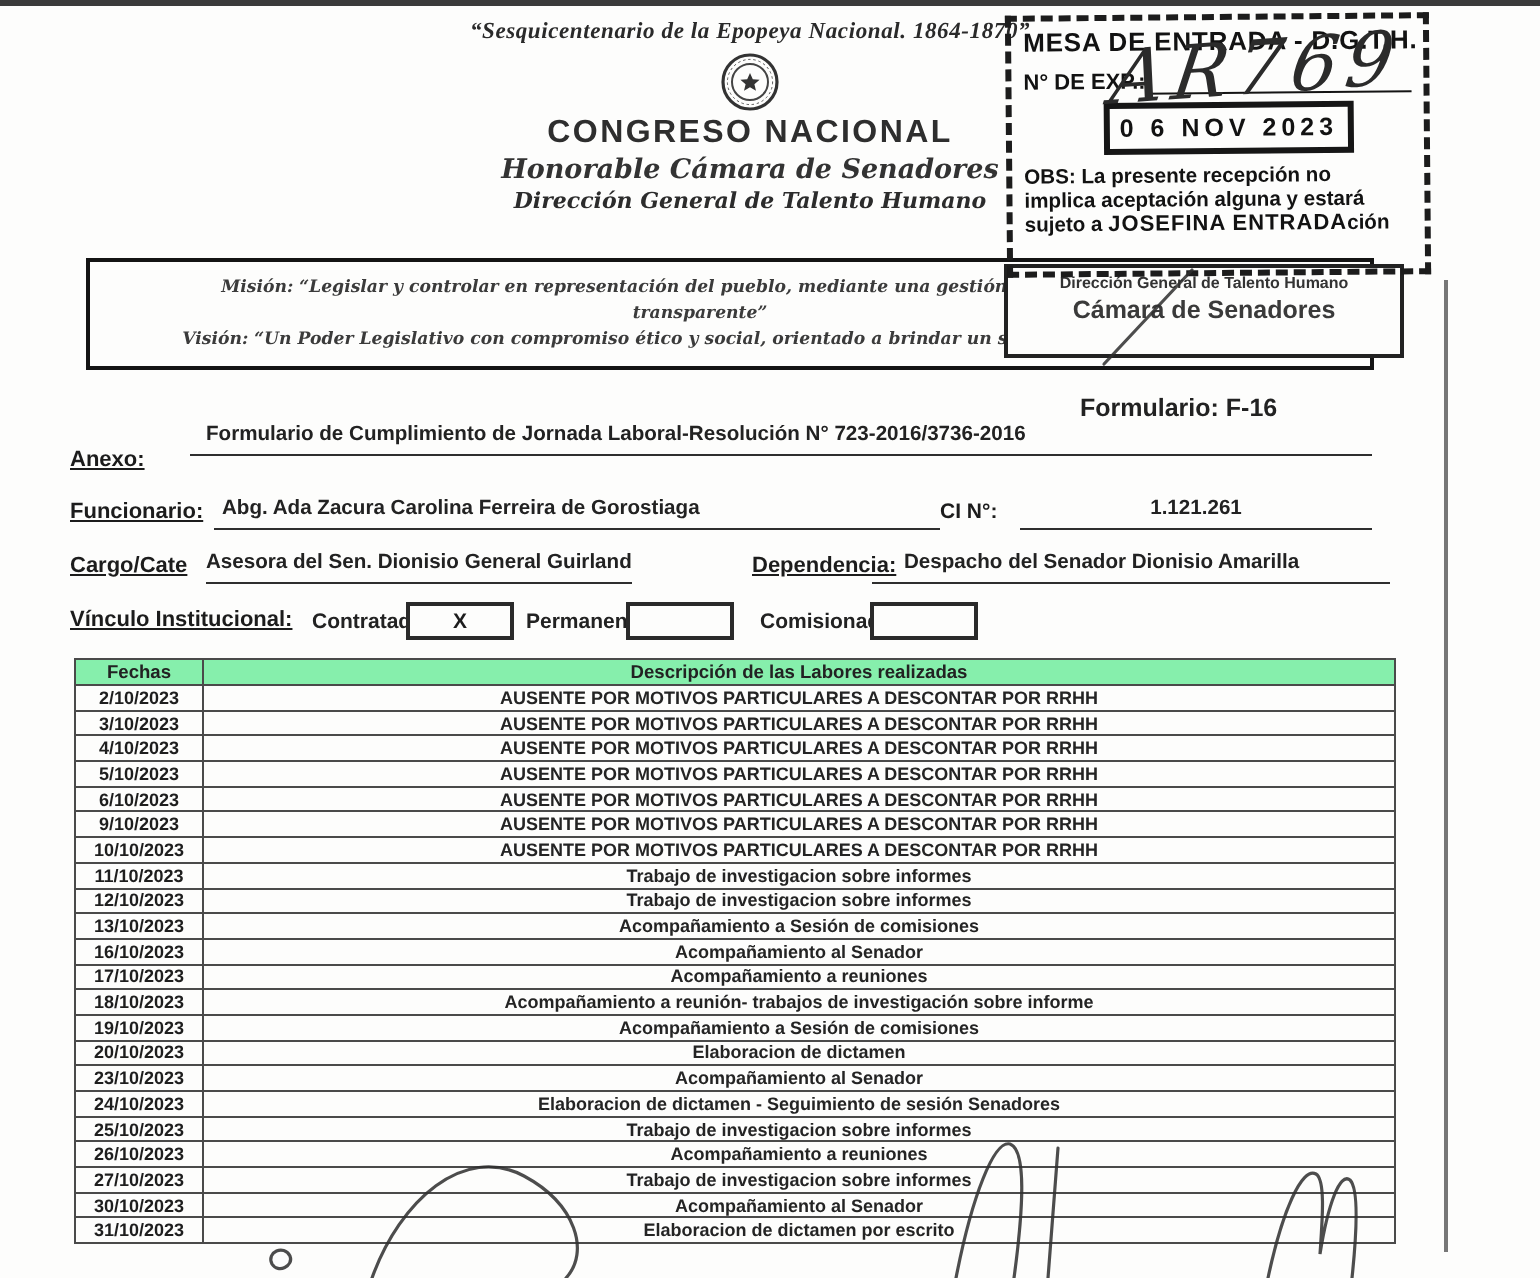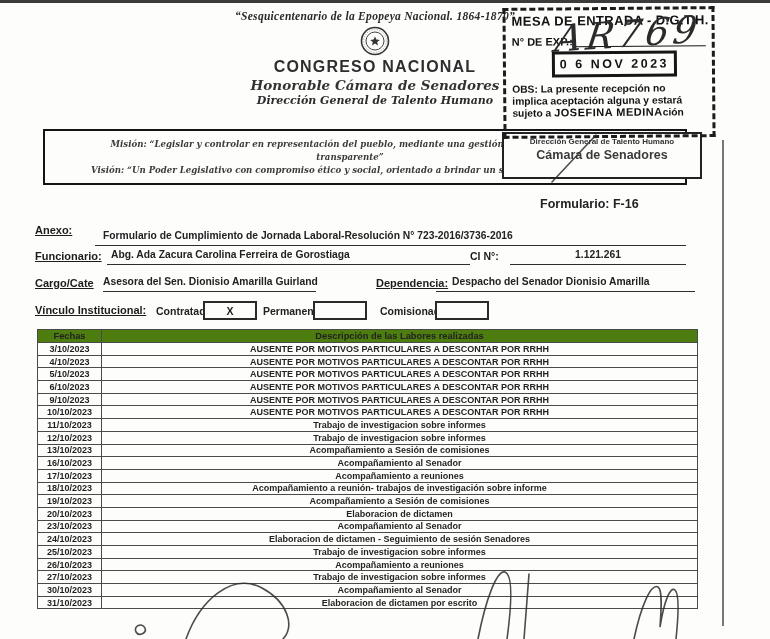--- a/index.html
+++ b/index.html
@@ -81,21 +81,21 @@
   }
 
   .form-number { left:540px; top:197px; font-size:12.5px; font-weight:700; color:#222; }
 
   
   .flabel { font-weight:700; font-size:11px; text-decoration:underline; color:#1c1c1c; white-space:nowrap; }
   .fvalue { font-size:10.3px; font-weight:600; color:#222; white-space:nowrap; }
   .uline { border-bottom:1.5px solid #2e2e2e; }
 
   .row-anexo-label { left:35px; top:224px; }
-  .row-anexo-value { left:95px; top:230px; width:591px; height:16px; padding-left:8px; }
+  .row-anexo-value { left:95px; top:212px; width:591px; height:16px; padding-left:8px; }
   .row-func-label { left:35px; top:250px; }
   .row-func-value { left:93px; top:249px; width:363px; height:16px; padding-left:4px;margin-left:14px; }
   .row-ci-label { left:470px; top:250px; font-size:10.5px; font-weight:700; color:#1c1c1c; }
   .row-ci-value { left:510px; top:249px; width:176px; height:16px; text-align:center; }
   .row-cargo-label { left:35px; top:277px; }
   .row-cargo-value { left:103px; top:276px; width:213px; height:16px; }
   .row-dep-label { left:376px; top:277px; }
   .row-dep-value { left:436px; top:276px; width:259px; height:16px; padding-left:16px; }
 
   .row-vinculo-label { left:35px; top:304px; }
@@ -114,21 +114,21 @@
   
   .labor-table {
     left:37px; top:329px; width:661px;
     border-collapse:collapse; table-layout:fixed;
   }
   .labor-table th, .labor-table td {
     border:1px solid #4a4a4a; overflow:hidden; white-space:nowrap;
     height:12.7px; padding:0 2px; text-align:center; vertical-align:middle;
   }
   .labor-table th {
-    background:#4d7c0f; font-size:9.3px; font-weight:700; color:#222; height:13px;
+    background:#86efac; font-size:9.3px; font-weight:700; color:#222; height:13px;
   }
   .col-date { width:64px; }
   .c-date { font-size:9px; font-weight:700; color:#1e1e1e; }
   .c-desc { font-size:9px; font-weight:600; color:#242424; }
   .c-desc.ausente { font-weight:700; }
 
   
   .sig-overlay { left:0; top:0; width:770px; height:639px; z-index:9; pointer-events:none; }
 </style>
 </head>
@@ -153,21 +153,21 @@
 <div class="abs stamp">
   <div class="stamp-title">MESA DE ENTRADA - D.G.T.H.</div>
   <div class="stamp-exp-row">
     <span class="stamp-exp-label">N° DE EXP.:</span>
     <span class="stamp-exp-line"></span>
   </div>
   <div class="stamp-datebox">0 6  NOV  2023</div>
   <div class="stamp-obs">
     <div>OBS: La presente recepción no</div>
     <div>implica aceptación alguna y estará</div>
-    <div><span>sujeto a </span><span class="obs-overlay">JOSEFINA MEDINA</span><span>ción</span></div>
+    <div><span>sujeto a </span><span class="obs-overlay">JOSEFINA ENTRADA</span><span>ción</span></div>
   </div>
 </div>
 <div class="abs handwritten-exp">AR769</div>
 
 <div class="abs office-box">
   <div class="office-line1">Dirección General de Talento Humano</div>
   <div class="office-line2">Cámara de Senadores</div>
 </div>
 
 <div class="abs mission-box">
@@ -181,40 +181,44 @@
 
 <div class="abs flabel row-anexo-label">Anexo:</div>
 <div class="abs fvalue uline row-anexo-value">Formulario de Cumplimiento de Jornada Laboral-Resolución N° 723-2016/3736-2016</div>
 
 <div class="abs flabel row-func-label">Funcionario:</div>
 <div class="abs fvalue uline row-func-value">Abg. Ada Zacura Carolina Ferreira de Gorostiaga</div>
 <div class="abs row-ci-label">CI N°:</div>
 <div class="abs fvalue uline row-ci-value">1.121.261</div>
 
 <div class="abs flabel row-cargo-label">Cargo/Cate</div>
-<div class="abs fvalue uline row-cargo-value">Asesora del Sen. Dionisio Amarilla Guirland</div>
+<div class="abs fvalue uline row-cargo-value">Asesora del Sen. Dionisio General Guirland</div>
 <div class="abs flabel row-dep-label">Dependencia:</div>
 <div class="abs fvalue uline row-dep-value">Despacho del Senador Dionisio Amarilla</div>
 
 <div class="abs flabel row-vinculo-label">Vínculo Institucional:</div>
 <div class="abs vlabel v-contratado">Contratado</div>
 <div class="abs vbox vbox1">X</div>
 <div class="abs vlabel v-permanente">Permanente</div>
 <div class="abs vbox vbox2"></div>
 <div class="abs vlabel v-comisionado">Comisionado</div>
 <div class="abs vbox vbox3"></div>
 
 <table class="abs labor-table">
   <thead>
     <tr>
       <th class="col-date">Fechas</th>
       <th>Descripción de las Labores realizadas</th>
     </tr>
   </thead>
   <tbody>
+      <tr>
+        <td class="c-date">2/10/2023</td>
+        <td class="c-desc ausente">AUSENTE POR MOTIVOS PARTICULARES A DESCONTAR POR RRHH</td>
+      </tr>
       <tr>
         <td class="c-date">3/10/2023</td>
         <td class="c-desc ausente">AUSENTE POR MOTIVOS PARTICULARES A DESCONTAR POR RRHH</td>
       </tr>
       <tr>
         <td class="c-date">4/10/2023</td>
         <td class="c-desc ausente">AUSENTE POR MOTIVOS PARTICULARES A DESCONTAR POR RRHH</td>
       </tr>
       <tr>
         <td class="c-date">5/10/2023</td>

